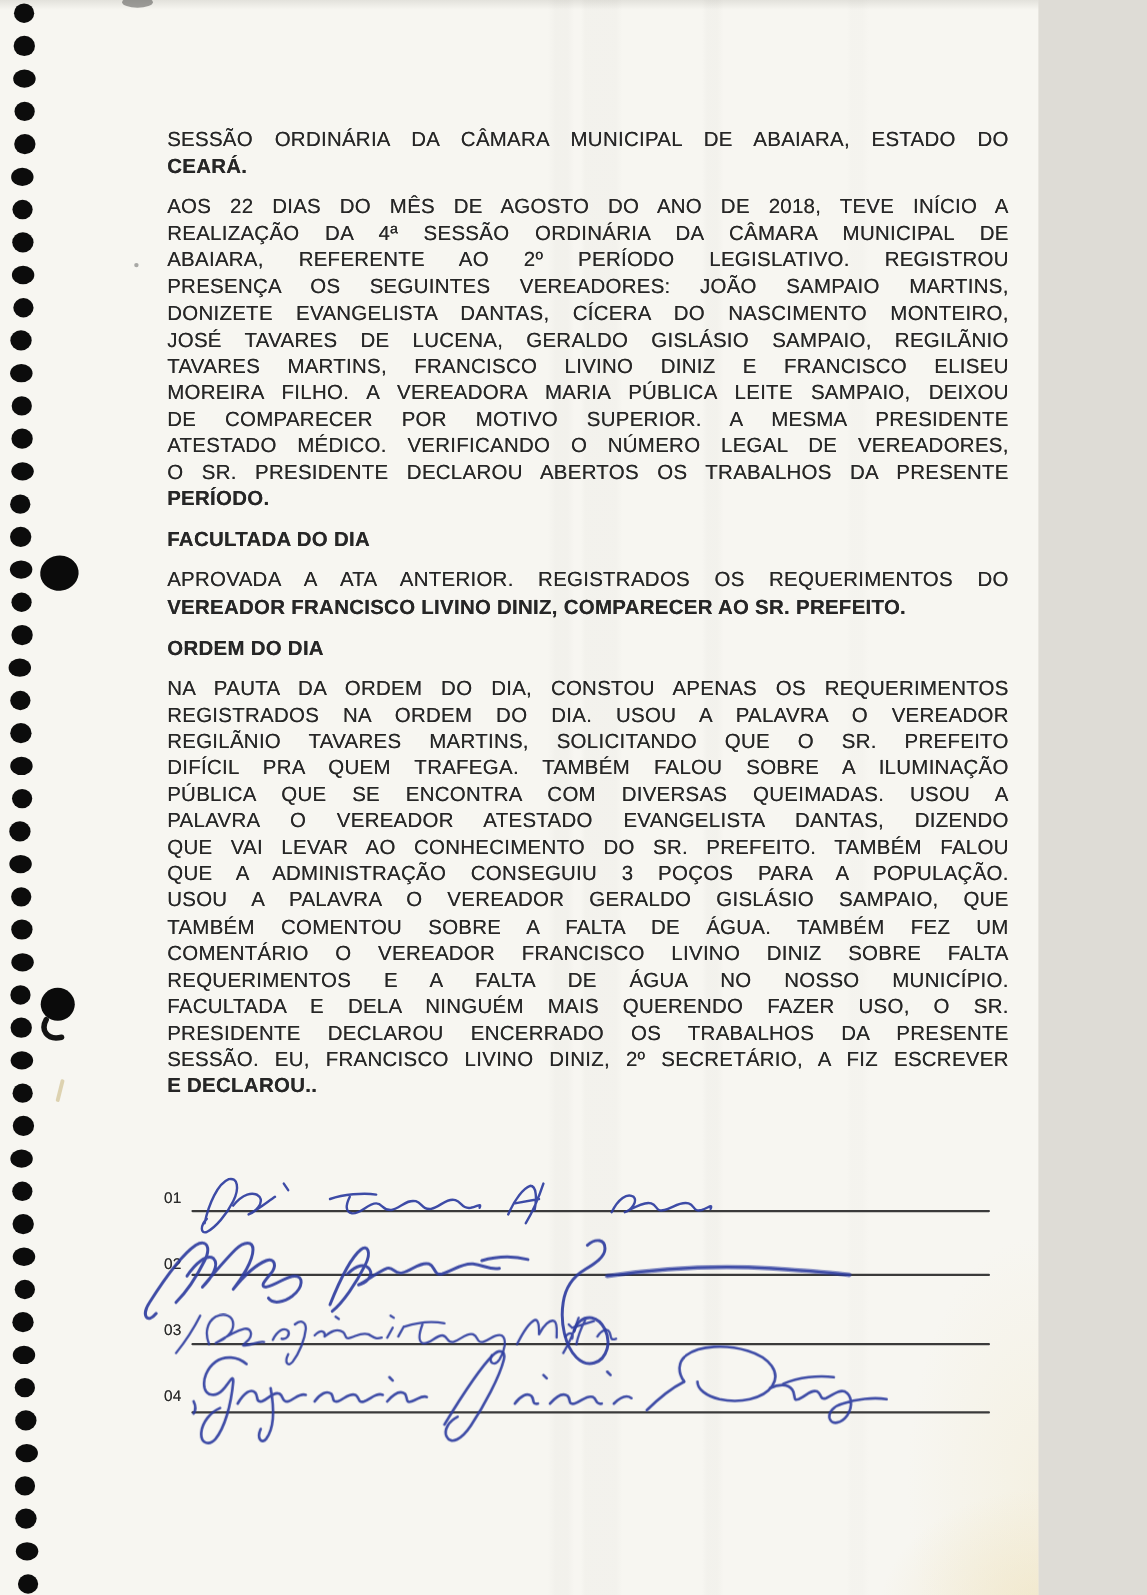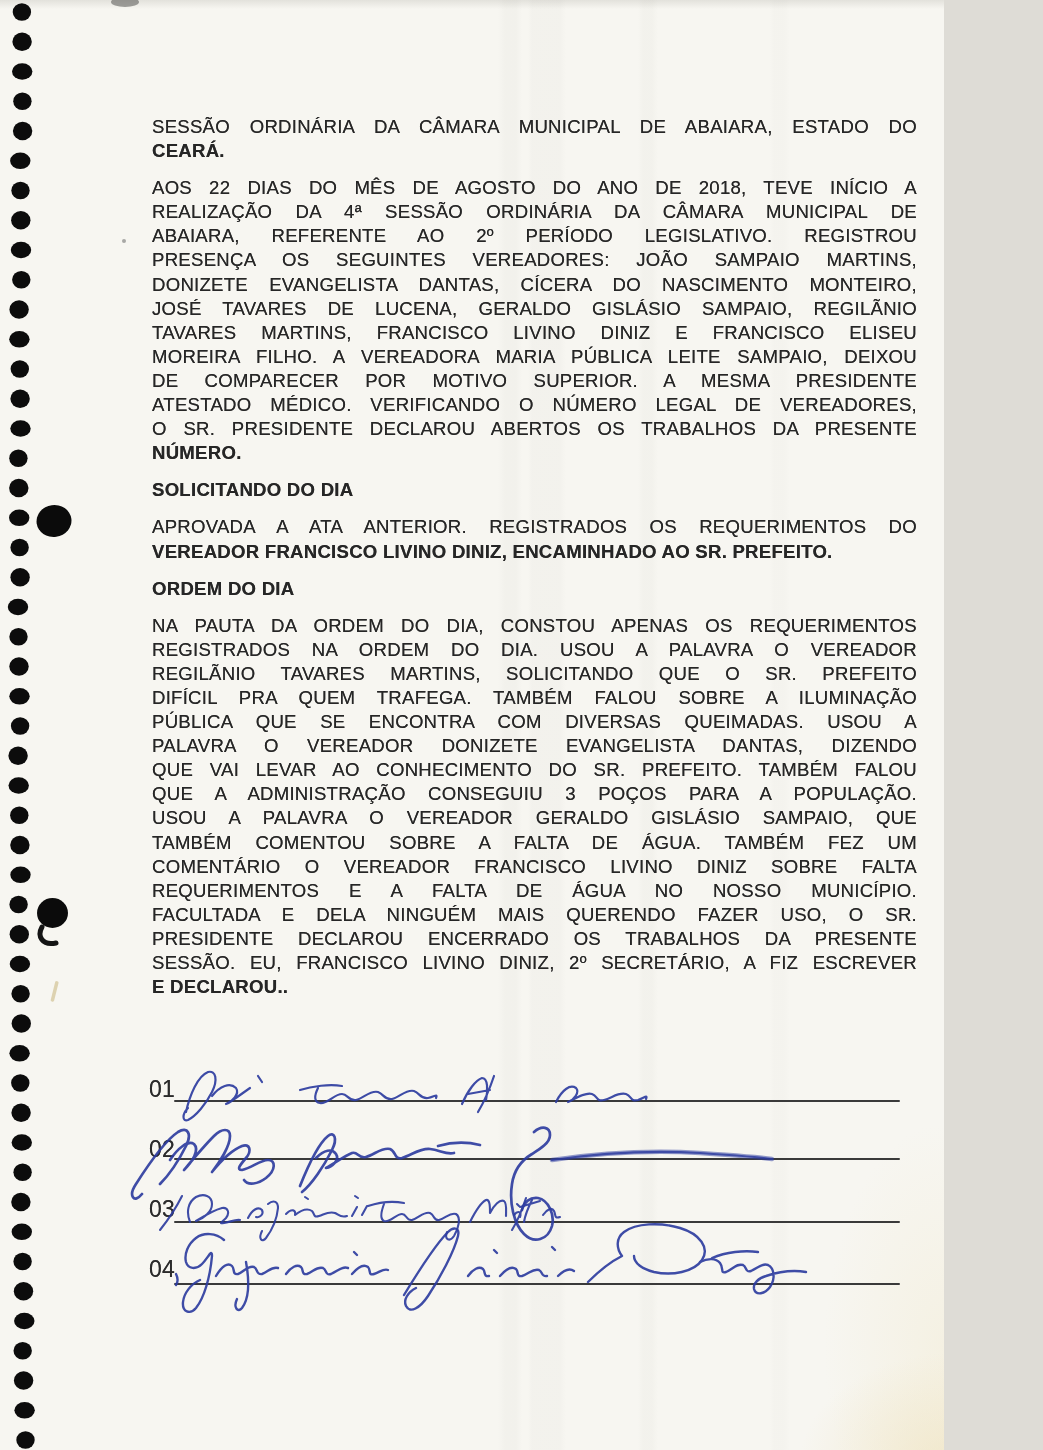--- a/index.html
+++ b/index.html
@@ -34,21 +34,21 @@
   .line{
     font-size:18.6px;line-height:24.1px;letter-spacing:.25px;
     text-align:justify;text-align-last:justify;
     white-space:normal;
     text-shadow:0 0 .55px rgba(30,30,30,.75);
   }
   .line.last{text-align-last:left;font-weight:bold;}
   
   .sig-num{
     position:absolute;left:149px;
-    font-size:23px;line-height:21px;color:#2b2b2b;
+    font-size:14px;line-height:21px;color:#2b2b2b;
     letter-spacing:.3px;
     text-shadow:0 0 .55px rgba(30,30,30,.7);
   }
   .sig-rule{
     position:absolute;left:174px;width:726px;height:2px;
     background:#3a3a3a;border-radius:1px;
   }
   svg.layer{position:absolute;left:0;top:0;pointer-events:none;}
   .sig-ink path{fill:none;stroke-linecap:round;stroke-linejoin:round;}
 </style>
@@ -127,39 +127,39 @@
         <div class="line">REALIZAÇÃO DA 4ª SESSÃO ORDINÁRIA DA CÂMARA MUNICIPAL DE</div>
         <div class="line">ABAIARA, REFERENTE AO 2º PERÍODO LEGISLATIVO. REGISTROU</div>
         <div class="line">PRESENÇA OS SEGUINTES VEREADORES: JOÃO SAMPAIO MARTINS,</div>
         <div class="line">DONIZETE EVANGELISTA DANTAS, CÍCERA DO NASCIMENTO MONTEIRO,</div>
         <div class="line">JOSÉ TAVARES DE LUCENA, GERALDO GISLÁSIO SAMPAIO, REGILÃNIO</div>
         <div class="line">TAVARES MARTINS, FRANCISCO LIVINO DINIZ E FRANCISCO ELISEU</div>
         <div class="line">MOREIRA FILHO. A VEREADORA MARIA PÚBLICA LEITE SAMPAIO, DEIXOU</div>
         <div class="line">DE COMPARECER POR MOTIVO SUPERIOR. A MESMA PRESIDENTE</div>
         <div class="line">ATESTADO MÉDICO. VERIFICANDO O NÚMERO LEGAL DE VEREADORES,</div>
         <div class="line">O SR. PRESIDENTE DECLAROU ABERTOS OS TRABALHOS DA PRESENTE</div>
-        <div class="line last">NÚMERO.</div>
-      </div>
-      <div class="para">
-        <div class="line last">SOLICITANDO DO DIA</div>
+        <div class="line last">PERÍODO.</div>
+      </div>
+      <div class="para">
+        <div class="line last">FACULTADA DO DIA</div>
       </div>
       <div class="para">
         <div class="line">APROVADA A ATA ANTERIOR. REGISTRADOS OS REQUERIMENTOS DO</div>
-        <div class="line last">VEREADOR FRANCISCO LIVINO DINIZ, ENCAMINHADO AO SR. PREFEITO.</div>
+        <div class="line last">VEREADOR FRANCISCO LIVINO DINIZ, COMPARECER AO SR. PREFEITO.</div>
       </div>
       <div class="para">
         <div class="line last">ORDEM DO DIA</div>
       </div>
       <div class="para">
         <div class="line">NA PAUTA DA ORDEM DO DIA, CONSTOU APENAS OS REQUERIMENTOS</div>
         <div class="line">REGISTRADOS NA ORDEM DO DIA. USOU A PALAVRA O VEREADOR</div>
         <div class="line">REGILÃNIO TAVARES MARTINS, SOLICITANDO QUE O SR. PREFEITO</div>
         <div class="line">DIFÍCIL PRA QUEM TRAFEGA. TAMBÉM FALOU SOBRE A ILUMINAÇÃO</div>
         <div class="line">PÚBLICA QUE SE ENCONTRA COM DIVERSAS QUEIMADAS. USOU A</div>
-        <div class="line">PALAVRA O VEREADOR DONIZETE EVANGELISTA DANTAS, DIZENDO</div>
+        <div class="line">PALAVRA O VEREADOR ATESTADO EVANGELISTA DANTAS, DIZENDO</div>
         <div class="line">QUE VAI LEVAR AO CONHECIMENTO DO SR. PREFEITO. TAMBÉM FALOU</div>
         <div class="line">QUE A ADMINISTRAÇÃO CONSEGUIU 3 POÇOS PARA A POPULAÇÃO.</div>
         <div class="line">USOU A PALAVRA O VEREADOR GERALDO GISLÁSIO SAMPAIO, QUE</div>
         <div class="line">TAMBÉM COMENTOU SOBRE A FALTA DE ÁGUA. TAMBÉM FEZ UM</div>
         <div class="line">COMENTÁRIO O VEREADOR FRANCISCO LIVINO DINIZ SOBRE FALTA</div>
         <div class="line">REQUERIMENTOS E A FALTA DE ÁGUA NO NOSSO MUNICÍPIO.</div>
         <div class="line">FACULTADA E DELA NINGUÉM MAIS QUERENDO FAZER USO, O SR.</div>
         <div class="line">PRESIDENTE DECLAROU ENCERRADO OS TRABALHOS DA PRESENTE</div>
         <div class="line">SESSÃO. EU, FRANCISCO LIVINO DINIZ, 2º SECRETÁRIO, A FIZ ESCREVER</div>
         <div class="line last">E DECLAROU..</div>

